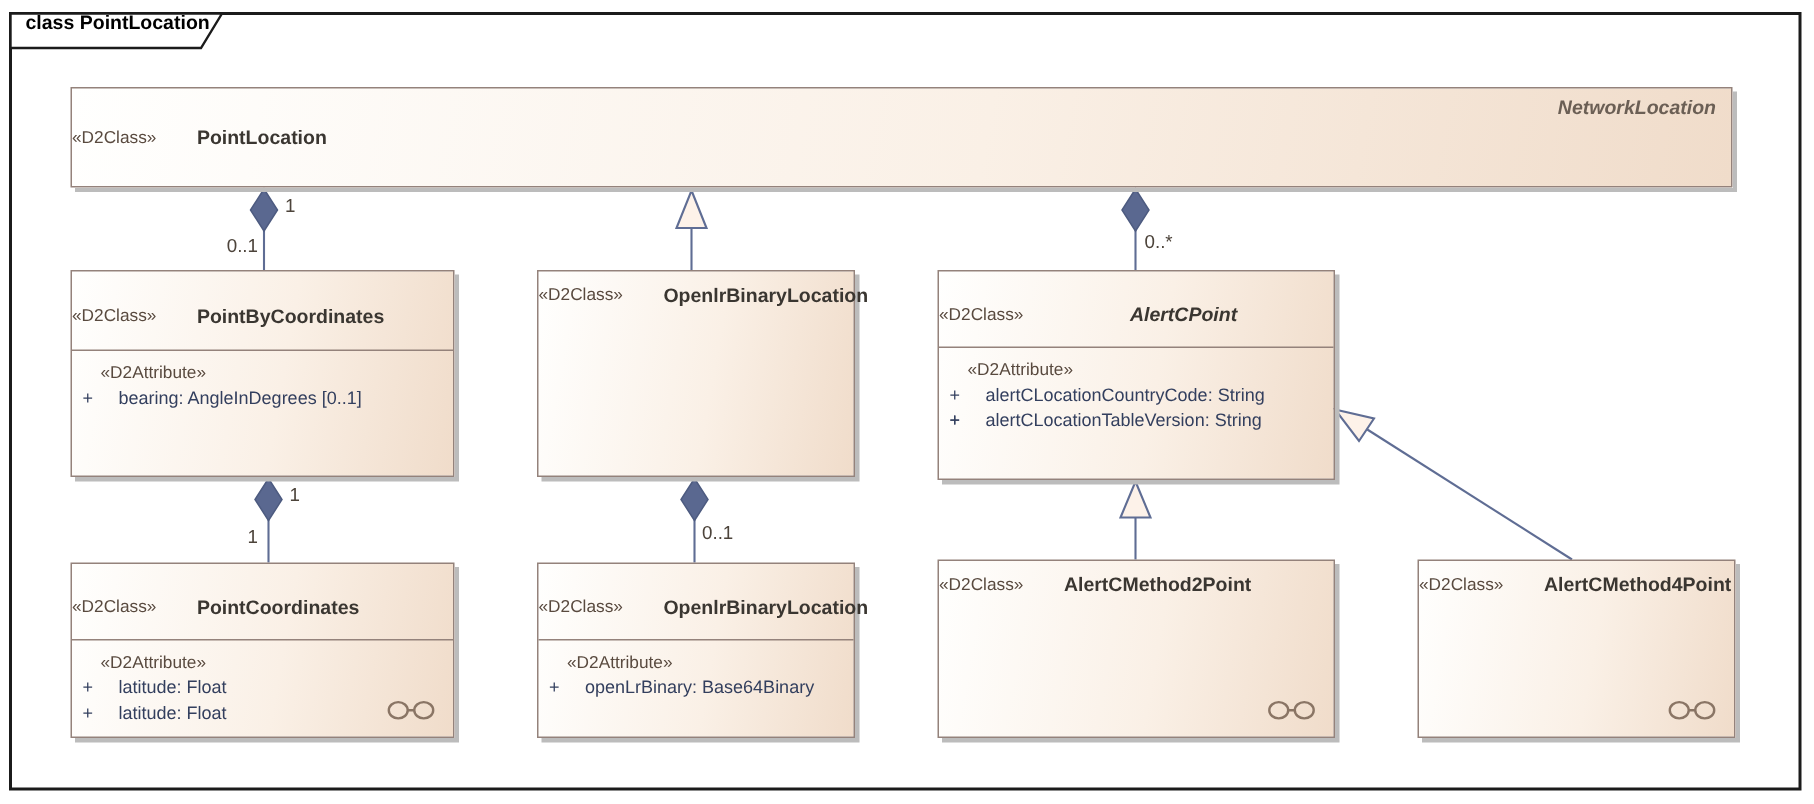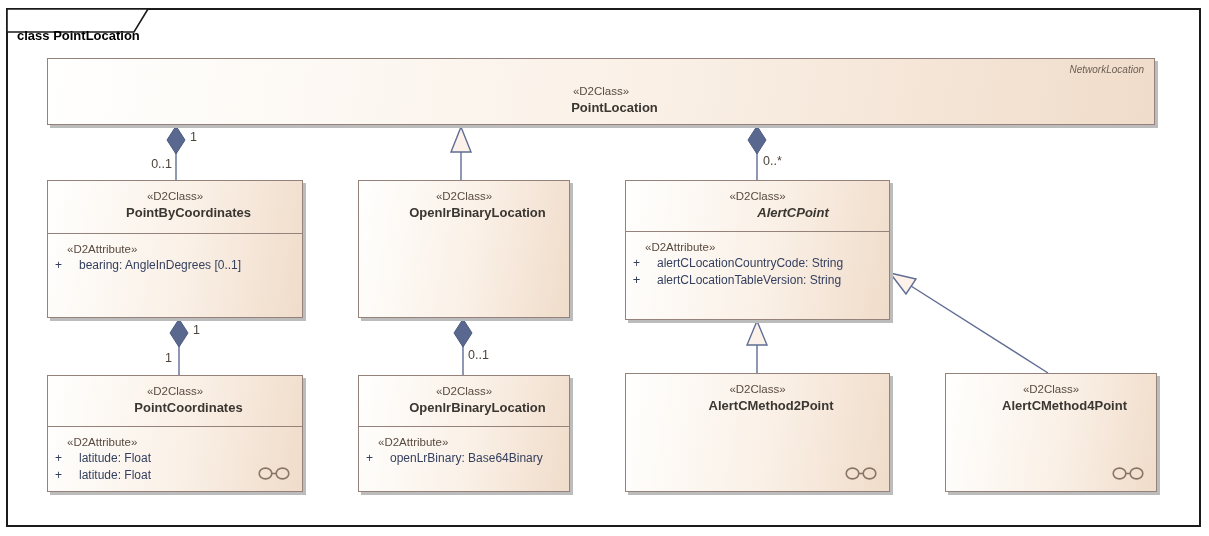--- a/index.html
+++ b/index.html
@@ -5,38 +5,38 @@
   html,body{margin:0;padding:0;background:#ffffff;}
   #canvas{
     position:relative;width:1209px;height:536px;background:#ffffff;
     font-family:"Liberation Sans",sans-serif;overflow:hidden;
   }
   #frame{
     position:absolute;left:6px;top:8px;width:1195px;height:519px;
     border:2px solid #1b1b1b;background:transparent;box-sizing:border-box;
   }
   #frame-tab-text{
-    position:absolute;left:17px;top:28px;font-size:13px;font-weight:bold;color:#000;z-index:4;
+    position:absolute;left:17px;top:7px;font-size:13px;font-weight:bold;color:#000;z-index:4;
   }
   svg.layer{position:absolute;left:0;top:0;z-index:1;}
   .uml-class{
     position:absolute;box-sizing:border-box;border:1px solid #94827b;
     background:linear-gradient(100deg,#fffffe 0%,#faf0e6 55%,#f0dcca 100%);
     box-shadow:3px 3px 0 #bcbcbc;z-index:2;
   }
-  .uml-head{display:flex;flex-direction:column;align-items:center;justify-content:flex-start;
+  .uml-head{display:flex;flex-direction:row;align-items:center;justify-content:flex-start;
     padding-top:7px;box-sizing:border-box;}
   .stereo{font-size:11.5px;color:#594a3f;line-height:16px;}
   .cname{font-size:13px;font-weight:bold;color:#3a3631;line-height:17px;padding-left:27px;}
   .cname.abstract{font-style:italic;margin-left:44px;}
   .uml-attrs{border-top:1px solid #94827b;padding-top:7px;box-sizing:border-box;position:relative;}
   .attr-stereo{padding-left:19px;}
   .attr-row{font-size:12px;color:#333f5e;line-height:17px;position:relative;padding-left:31px;}
   .attr-vis{position:absolute;left:7px;top:0;color:#333f5e;}
-  .annotation{position:absolute;top:5px;right:10px;font-size:10px;font-style:italic;color:#6b5f55;}
+  .annotation{position:absolute;top:5px;right:10px;font-size:13px;font-style:italic;color:#6b5f55;font-weight:bold;}
   .mult{position:absolute;font-size:12.5px;color:#4d443b;z-index:3;}
   .mult.r{text-align:right;}
   .corner-icon{position:absolute;right:12px;bottom:10px;z-index:3;}
 </style>
 </head>
 <body>
 
 <div id="canvas">
 
   <div id="frame"></div>

